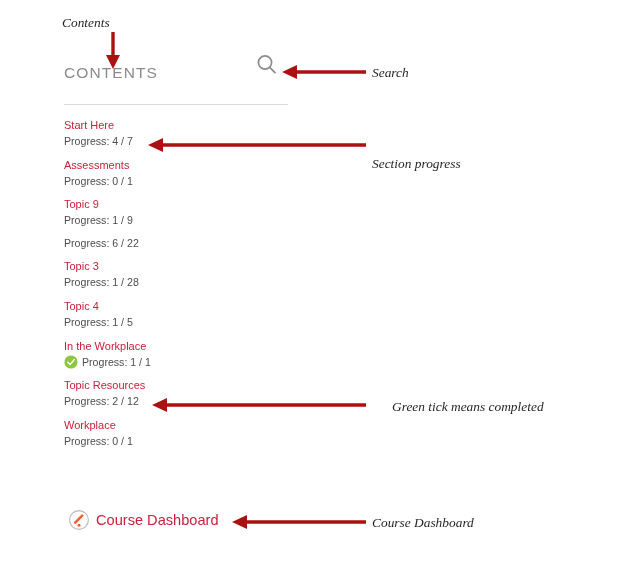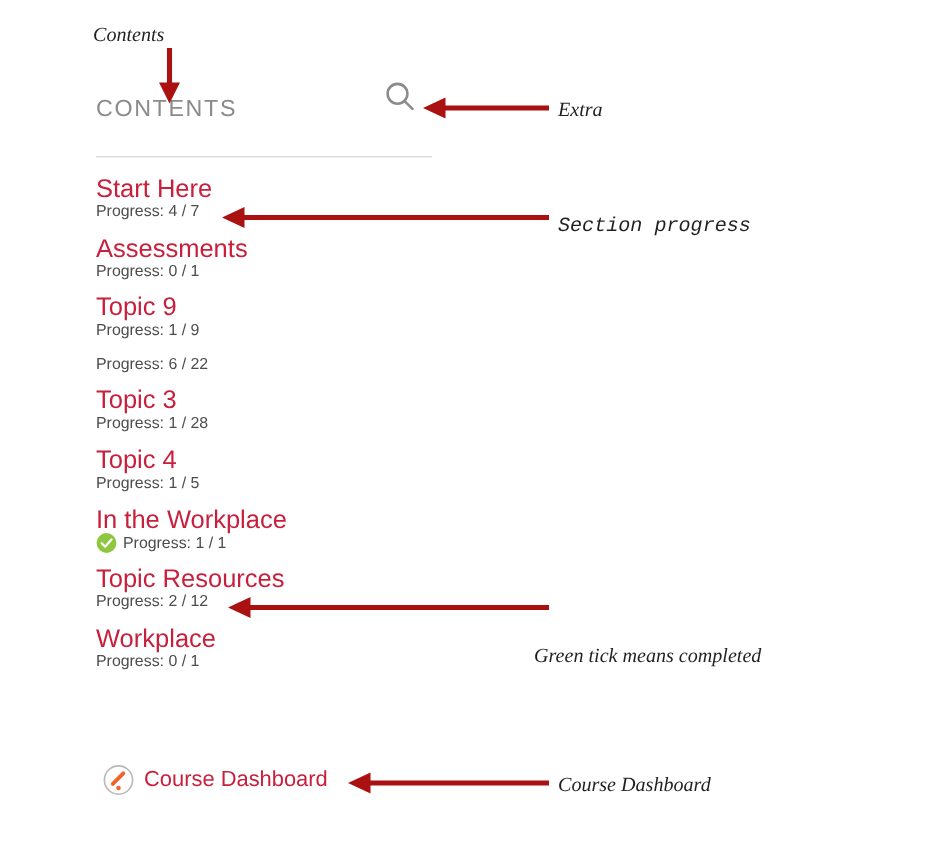--- a/index.html
+++ b/index.html
@@ -65,21 +65,21 @@
     margin: 0;
     padding: 0;
   }
   .section-item {
     margin: 0 0 8.6px 0;
     padding: 0;
   }
   .section-title {
     display: block;
     color: #c8203c;
-    font-size: 17px;
+    font-size: 11px;
     line-height: 17px;
     font-weight: 400;
     text-decoration: none;
     white-space: nowrap;
   }
   .section-progress {
     display: flex;
     align-items: flex-start;
     gap: 4px;
     color: #4d4d4d;
@@ -137,24 +137,24 @@
     width: 18px;
   }
   .annot-arrow-v svg { display: block; }
 
   #annot-contents-label { left: 62px; top: 15px; }
   #annot-contents-arrow { left: 104px; top: 32px; height: 38px; }
 
   #annot-search-label { left: 372px; top: 65px; }
   #annot-search-arrow { left: 282px; top: 64px; width: 84px; }
 
-  #annot-sectionprogress-label { left: 372px; top: 144px; font-family: Liberation Mono, monospace; }
+  #annot-sectionprogress-label { left: 372px; top: 156px; }
   #annot-sectionprogress-arrow { left: 148px; top: 137px; width: 218px; }
 
-  #annot-greentick-label { left: 356px; top: 399px; margin-top: 30px; }
+  #annot-greentick-label { left: 392px; top: 399px; }
   #annot-greentick-arrow { left: 152px; top: 397px; width: 214px; }
 
   #annot-dashboard-label { left: 372px; top: 515px; }
   #annot-dashboard-arrow { left: 232px; top: 514px; width: 134px; }
 </style>
 </head>
 <body>
 
 <div id="contents-panel">
   <div id="contents-header">
@@ -256,21 +256,21 @@
 </a>
 
 <div class="annot-label" id="annot-contents-label">Contents</div>
 <div class="annot-arrow-v" id="annot-contents-arrow">
   <svg width="18" height="38" viewBox="0 0 18 38" aria-hidden="true">
     <line x1="9" y1="0" x2="9" y2="26" stroke="#aa1111" stroke-width="3.4"></line>
     <polygon points="9,37 2,23 16,23" fill="#aa1111"></polygon>
   </svg>
 </div>
 
-<div class="annot-label" id="annot-search-label">Extra</div>
+<div class="annot-label" id="annot-search-label">Search</div>
 <div class="annot-arrow-h" id="annot-search-arrow">
   <svg width="84" height="16" viewBox="0 0 84 16" aria-hidden="true">
     <line x1="84" y1="8" x2="13" y2="8" stroke="#aa1111" stroke-width="3.4"></line>
     <polygon points="0,8 15,1 15,15" fill="#aa1111"></polygon>
   </svg>
 </div>
 
 <div class="annot-label" id="annot-sectionprogress-label">Section progress</div>
 <div class="annot-arrow-h" id="annot-sectionprogress-arrow">
   <svg width="218" height="16" viewBox="0 0 218 16" aria-hidden="true">

